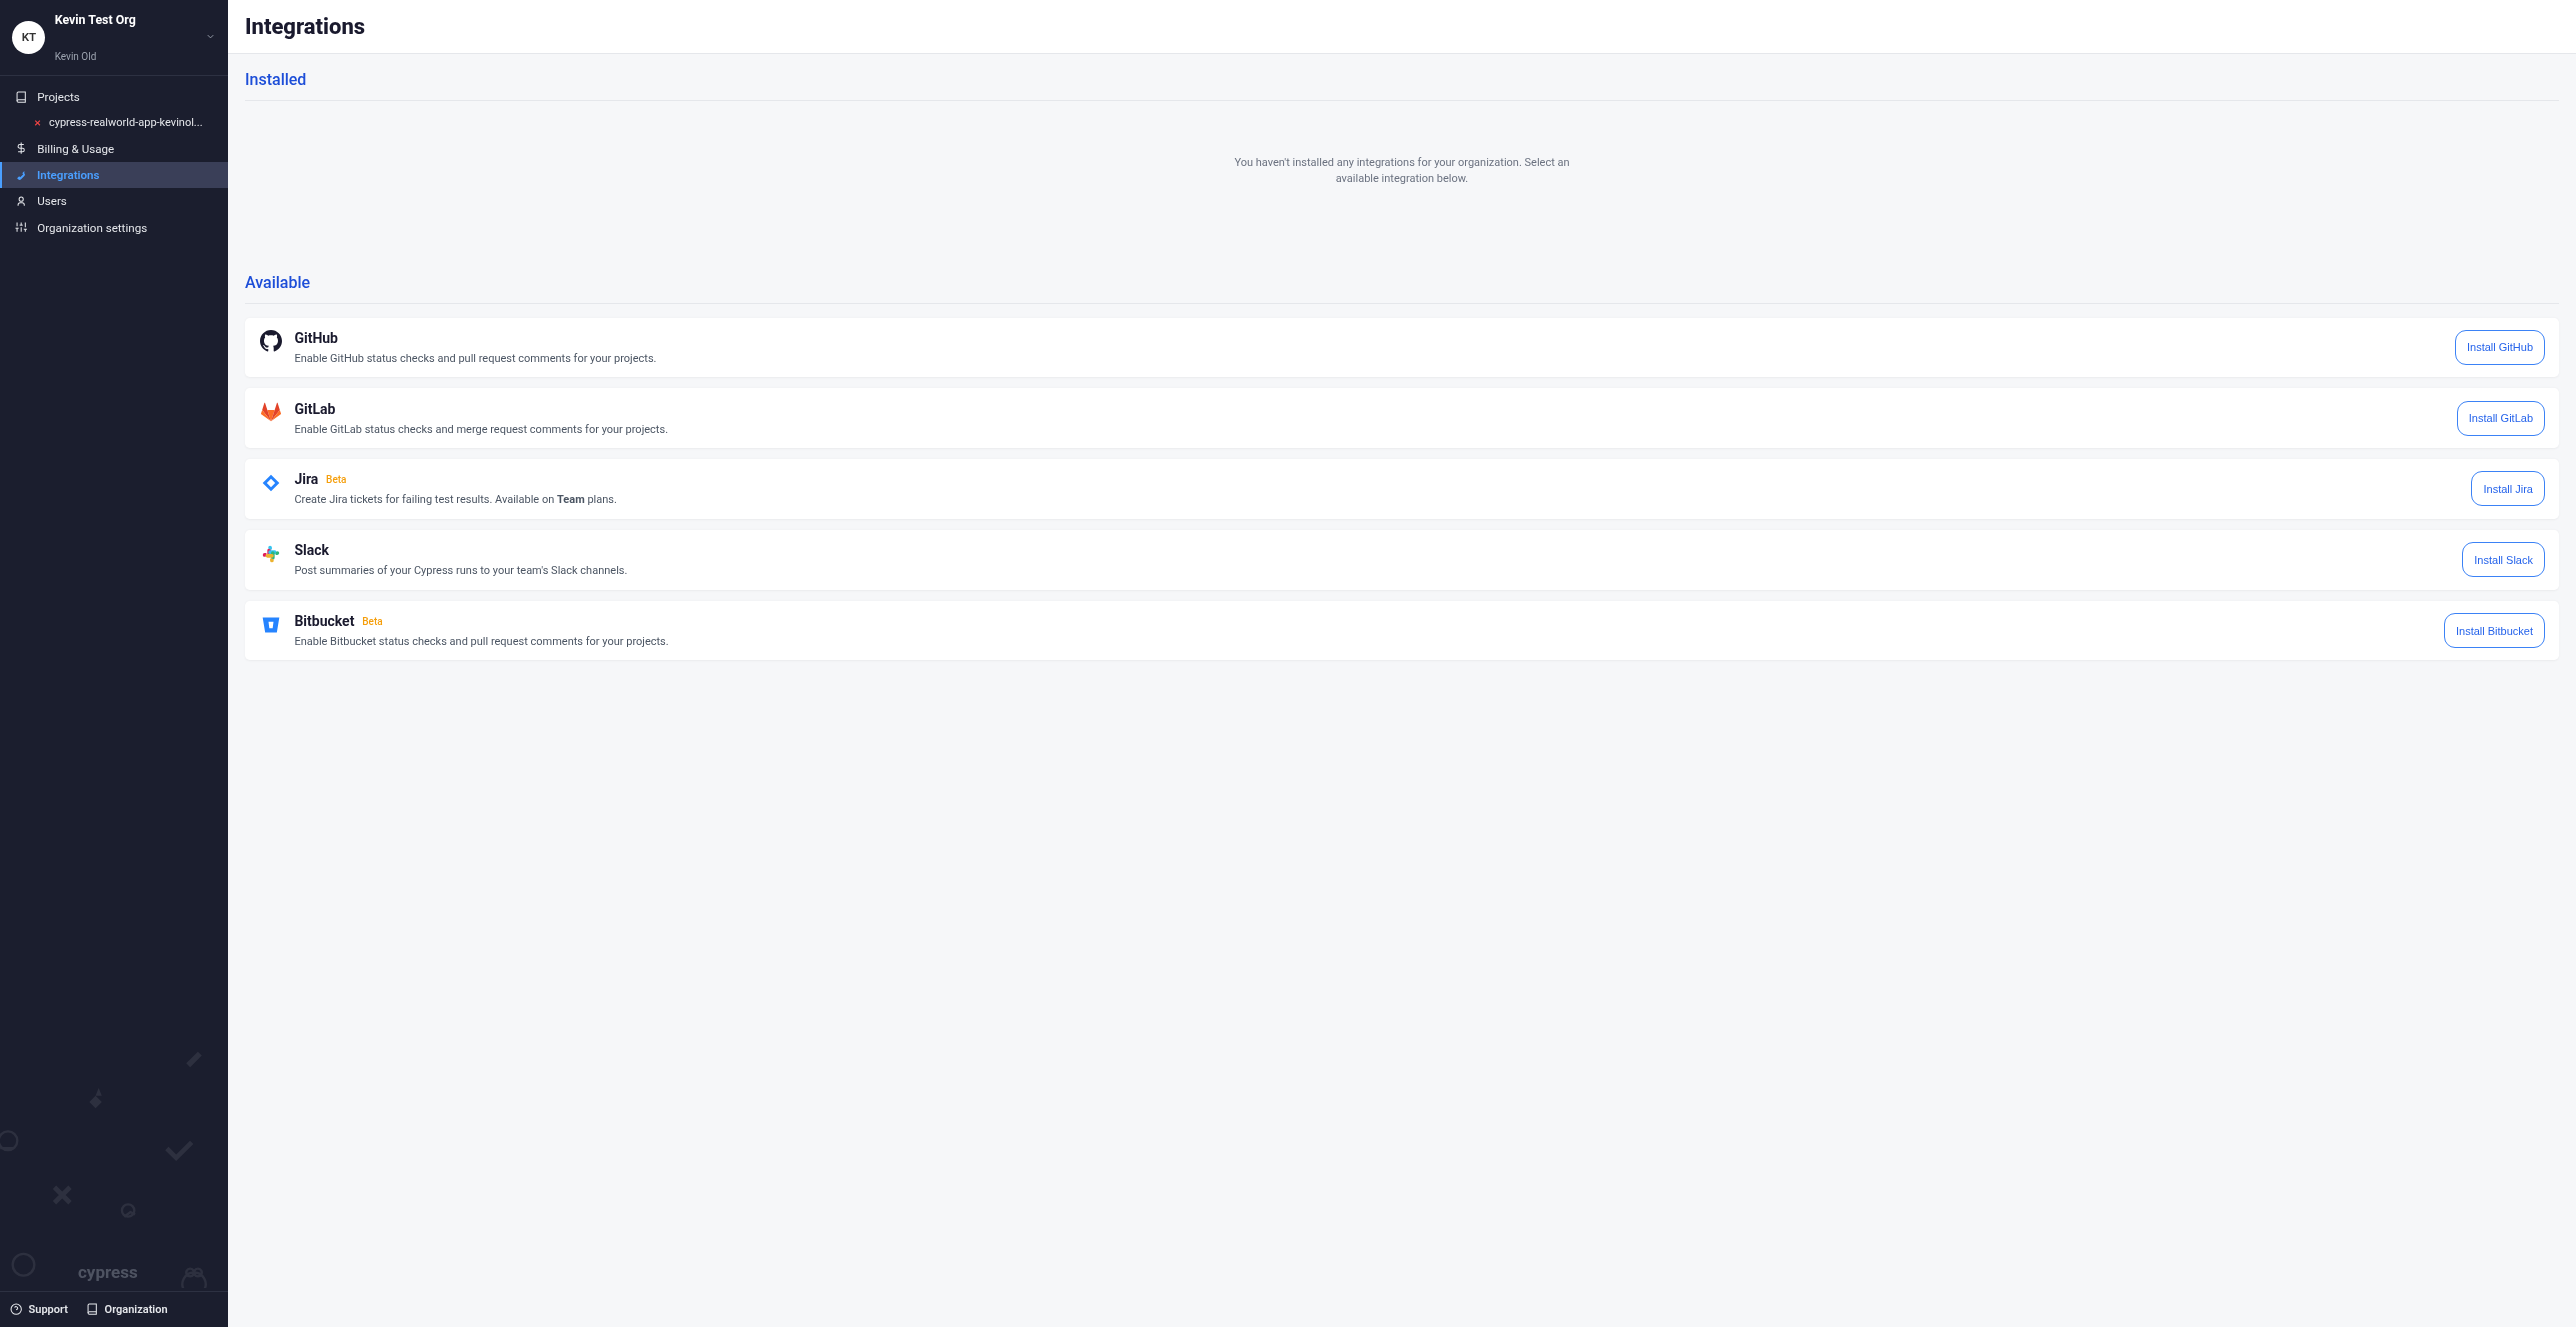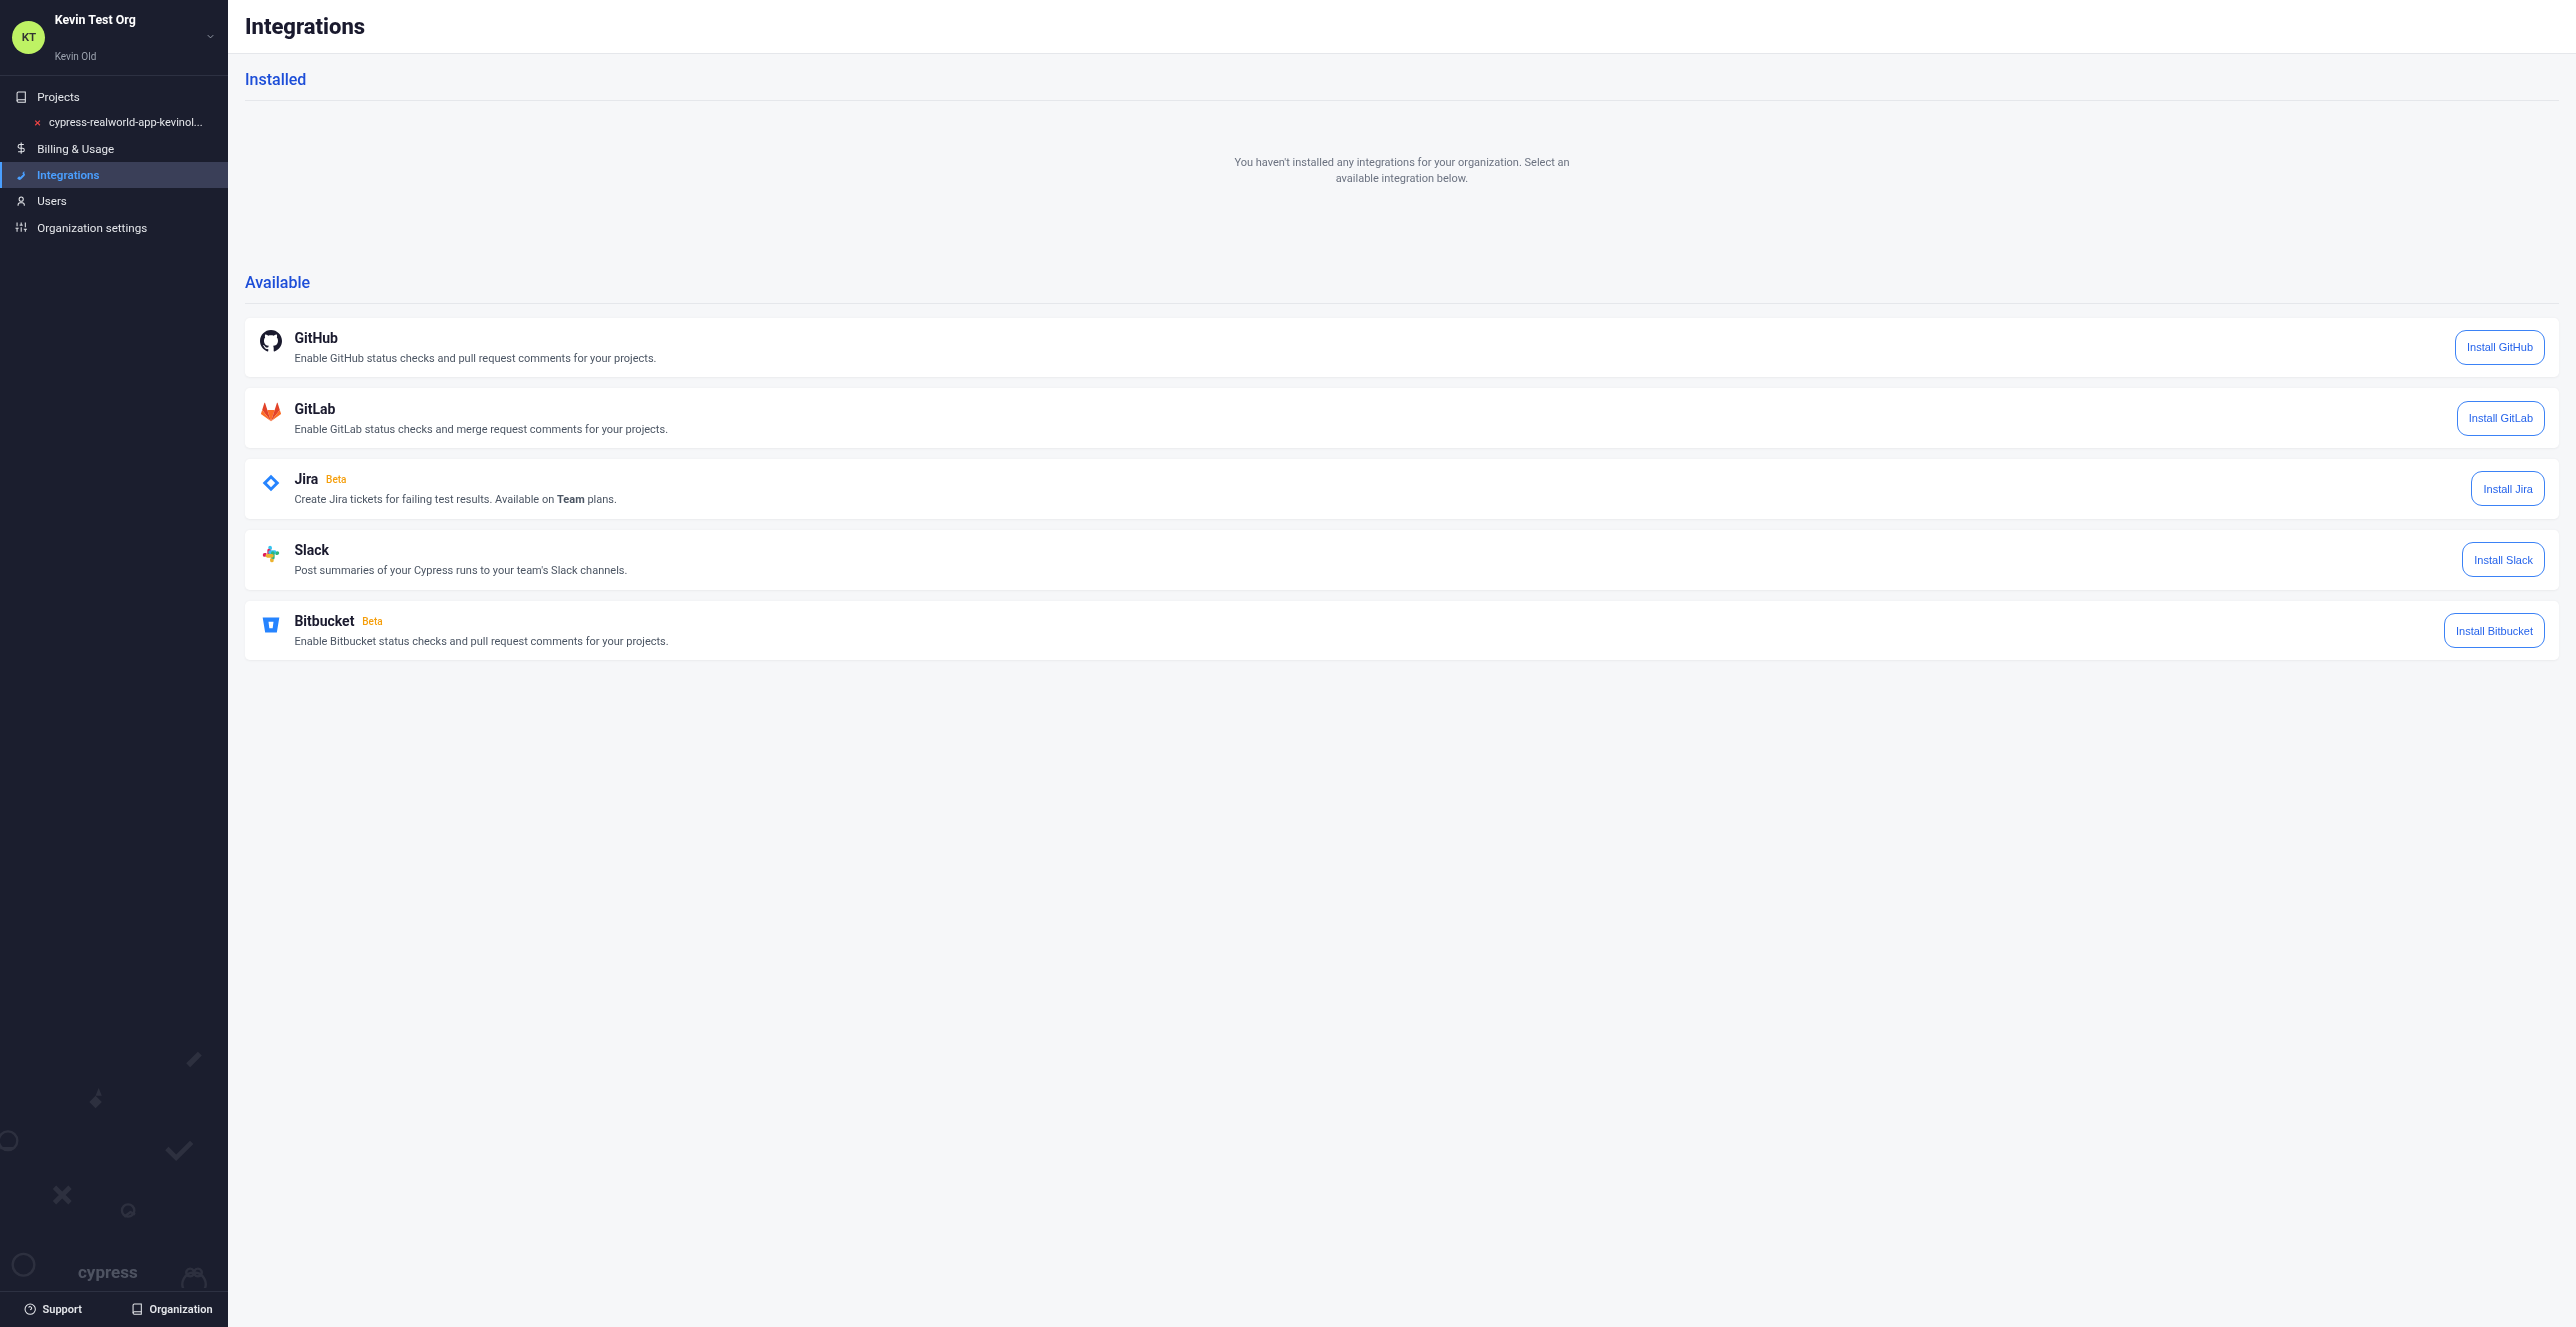--- a/index.html
+++ b/index.html
@@ -25,21 +25,21 @@
       display: flex;
       align-items: center;
       padding: 12.4px;
       border-bottom: 0.8px solid #2d3142;
       cursor: pointer;
     }
     .avatar {
       width: 33px;
       height: 33px;
       border-radius: 50%;
-      background: #bef264;
+      background: #ffffff;
       color: #333;
       display: flex;
       align-items: center;
       justify-content: center;
       font-weight: 600;
       font-size: 11.6px;
       margin-right: 9.3px;
     }
     .org-info {
       flex: 1;
@@ -111,23 +111,23 @@
       position: absolute;
       bottom: 45px;
       left: 78px;
       color: #9ca3af;
       font-weight: 700;
       font-size: 17px;
       opacity: 0.4;
     }
     .footer-links {
       display: flex;
-      padding: 11px 24px;
+      padding: 11px 10px;
       border-top: 0.8px solid #2d3142;
-      gap: 49px;
+      gap: 18px;
     }
     .footer-link {
       display: flex;
       align-items: center;
       font-size: 11px;
       font-weight: 600;
       color: #e5e7eb;
       cursor: pointer;
     }
     .footer-link svg, .footer-link .ficon {

